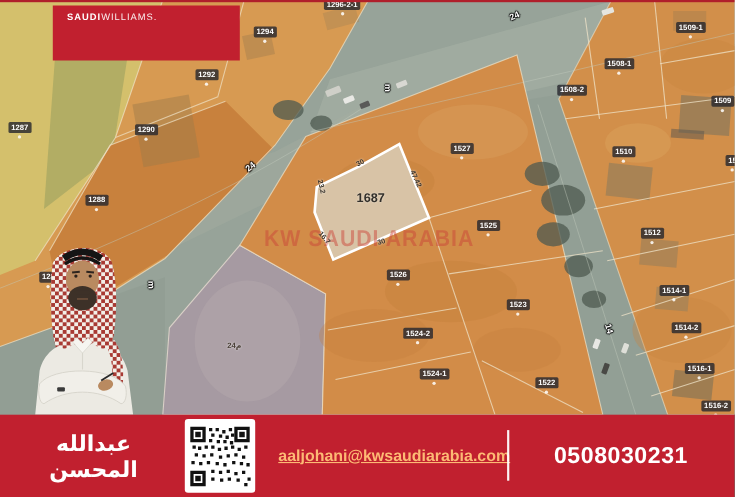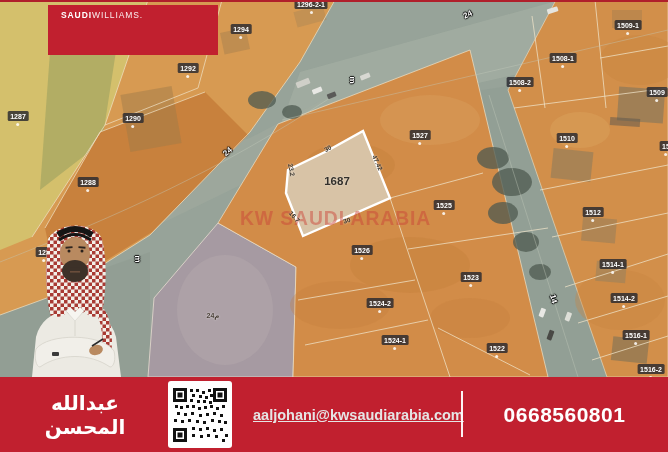--- a/index.html
+++ b/index.html
@@ -45,21 +45,21 @@
   #logo .keller{font-weight:700;}
   #logo .williams{font-weight:400;opacity:.92;margin-top:23px;}
   
   #footer{position:absolute;left:0;bottom:0;width:668px;height:75px;background:#c1202f;z-index:5;}
   #agent-name{position:absolute;left:10px;top:50%;transform:translateY(-50%);width:150px;
     text-align:center;color:#fff;font-size:20px;font-weight:700;direction:rtl;
     font-family:"DejaVu Sans",sans-serif;}
   #qr-box{position:absolute;left:168px;top:4px;width:64px;height:67px;background:#fff;
     border-radius:3px;display:flex;align-items:center;justify-content:center;}
   #email-link{position:absolute;left:253px;top:50%;transform:translateY(-50%);
-    color:#e5e5e5;font-size:14.5px;font-weight:700;text-decoration:underline;white-space:nowrap;}
+    color:#fdba74;font-size:14.5px;font-weight:700;text-decoration:underline;white-space:nowrap;}
   #divider{position:absolute;left:461px;top:14px;width:2px;height:46px;background:#fff;opacity:.95;}
   #phone{position:absolute;left:472px;top:50%;transform:translateY(-50%);width:185px;
     text-align:center;color:#fff;font-size:21px;font-weight:700;letter-spacing:.5px;}
 </style>
 </head>
 <body>
 
 <div id="page">
   <div id="top-strip"></div>
 
@@ -275,15 +275,15 @@
                    M27,27h3v3h-3z M34,26h3v3h-3z M41,25h3v3h-3z M48,27h3v3h-3z M2,32h3v3h-3z M9,33h3v3h-3z
                    M16,32h3v3h-3z M24,33h3v3h-3z M31,34h3v3h-3z M39,32h3v3h-3z M46,33h3v3h-3z M52,34h3v3h-3z
                    M20,40h3v3h-3z M27,41h3v3h-3z M34,40h3v3h-3z M41,42h3v3h-3z M48,41h3v3h-3z M53,47h3v3h-3z
                    M20,47h3v3h-3z M28,48h3v3h-3z M35,47h3v3h-3z M43,48h3v3h-3z M50,52h3v3h-3z"></path>
         </g>
       </svg>
     </div>
 
     <a id="email-link" href="#">aaljohani@kwsaudiarabia.com</a>
     <div id="divider"></div>
-    <div id="phone">0668560801</div>
+    <div id="phone">0508030231</div>
   </div>
 </div>
 
 </body></html>

